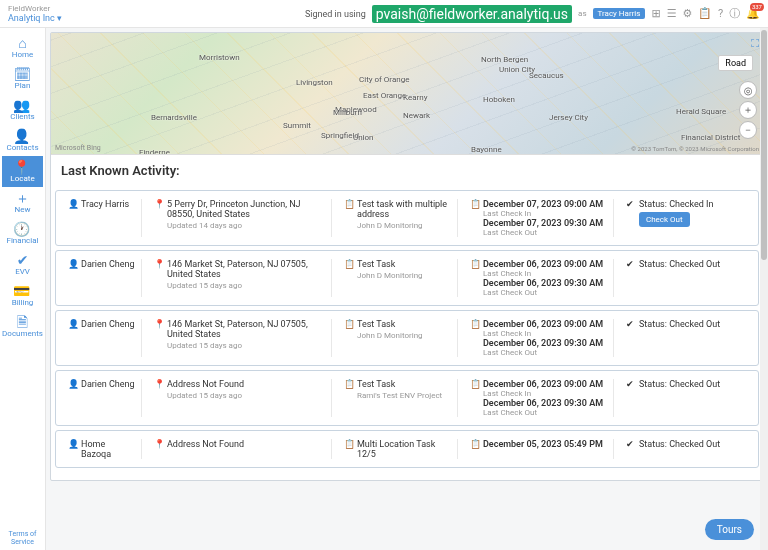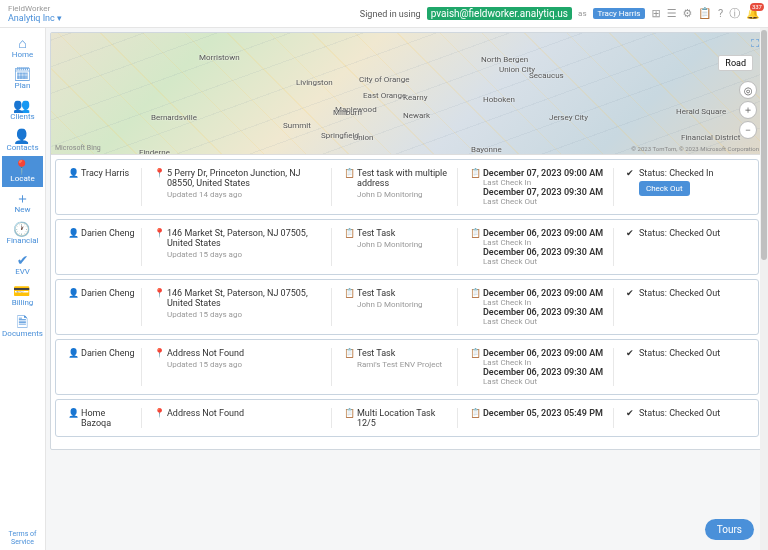--- a/index.html
+++ b/index.html
@@ -3,21 +3,21 @@
 <meta charset="utf-8">
 <style>
 *{box-sizing:border-box;margin:0;padding:0;font-family:-apple-system,BlinkMacSystemFont,"Segoe UI",Roboto,sans-serif}
 body{background:#fff;font-size:11px;color:#333;width:768px;height:550px;overflow:hidden;position:relative}
 .topbar{height:28px;display:flex;align-items:center;padding:0 8px;border-bottom:1px solid #e5e5e5;font-size:10px}
 .topbar-left{color:#4a90d9;font-size:9px}
 .topbar-left .brand{color:#999;font-size:8px;display:block;line-height:1}
 .topbar-left .org{color:#4a90d9;cursor:pointer}
 .topbar-right{margin-left:auto;display:flex;align-items:center;gap:6px}
 .signed{font-size:9px;color:#555}
-.badge-green{background:#1fa76a;color:#fff;padding:1px 4px;border-radius:2px;font-size:10px}
+.badge-green{background:#1fa76a;color:#fff;padding:1px 4px;border-radius:2px;font-size:14px}
 .as{font-size:8px;color:#999}
 .badge-blue{background:#4a90d9;color:#fff;padding:1px 5px;border-radius:2px;font-size:8px}
 .topbar-icon{color:#999;font-size:11px;cursor:pointer;position:relative}
 .notif-count{position:absolute;top:-4px;right:-4px;background:#e74c3c;color:#fff;font-size:6px;padding:0 2px;border-radius:6px;line-height:8px}
 .layout{display:flex;height:calc(100% - 28px)}
 .sidebar{width:46px;background:#fff;border-right:1px solid #e5e5e5;display:flex;flex-direction:column;align-items:center;padding-top:4px;flex-shrink:0}
 .sidebar-item{width:100%;display:flex;flex-direction:column;align-items:center;padding:4px 0;cursor:pointer;color:#4a90d9;font-size:8px}
 .sidebar-item.active{background:#4a90d9;color:#fff}
 .sidebar-item .sicon{font-size:14px;line-height:1}
 .sidebar-footer{margin-top:auto;font-size:7px;color:#4a90d9;padding:4px 0;text-align:center;cursor:pointer}
@@ -152,20 +152,21 @@
             <span class="map-label" style="left: 302px; top: 100px;">Union</span>
             <span class="map-label" style="left: 100px; top: 80px;">Bernardsville</span>
             <span class="map-label" style="left: 88px; top: 115px;">Finderne</span>
             <span class="map-label" style="left: 630px; top: 100px;">Financial District</span>
             <span class="map-label" style="left: 625px; top: 74px; text-align: right;">Herald Square</span>
           </div>
         <div class="map-logo">Microsoft Bing</div>
         <div class="map-attrib">© 2023 TomTom, © 2023 Microsoft Corporation</div>
       </div>
 
+      <div class="heading">Last Known Activity:</div>
 
       <div class="rows" id="rows">
           <div class="row">
             <div class="col name">
               <div class="line1">
                 <span class="ic">👤</span>
                 <span>Tracy Harris</span>
               </div>
             </div>
             <div class="col addr">

